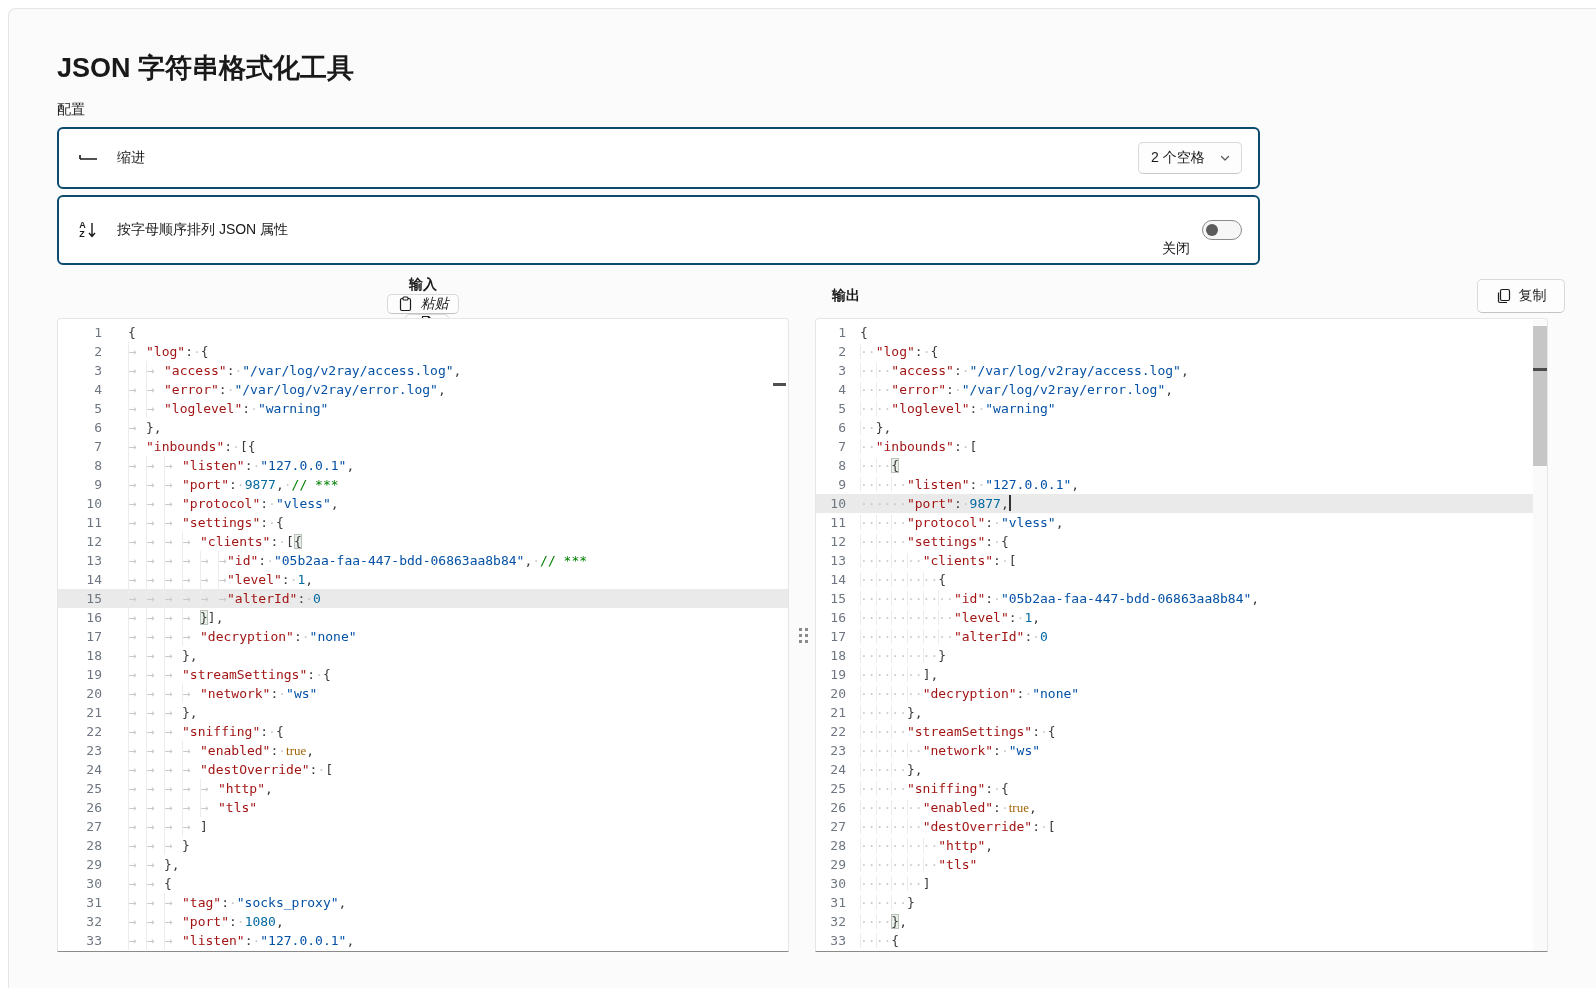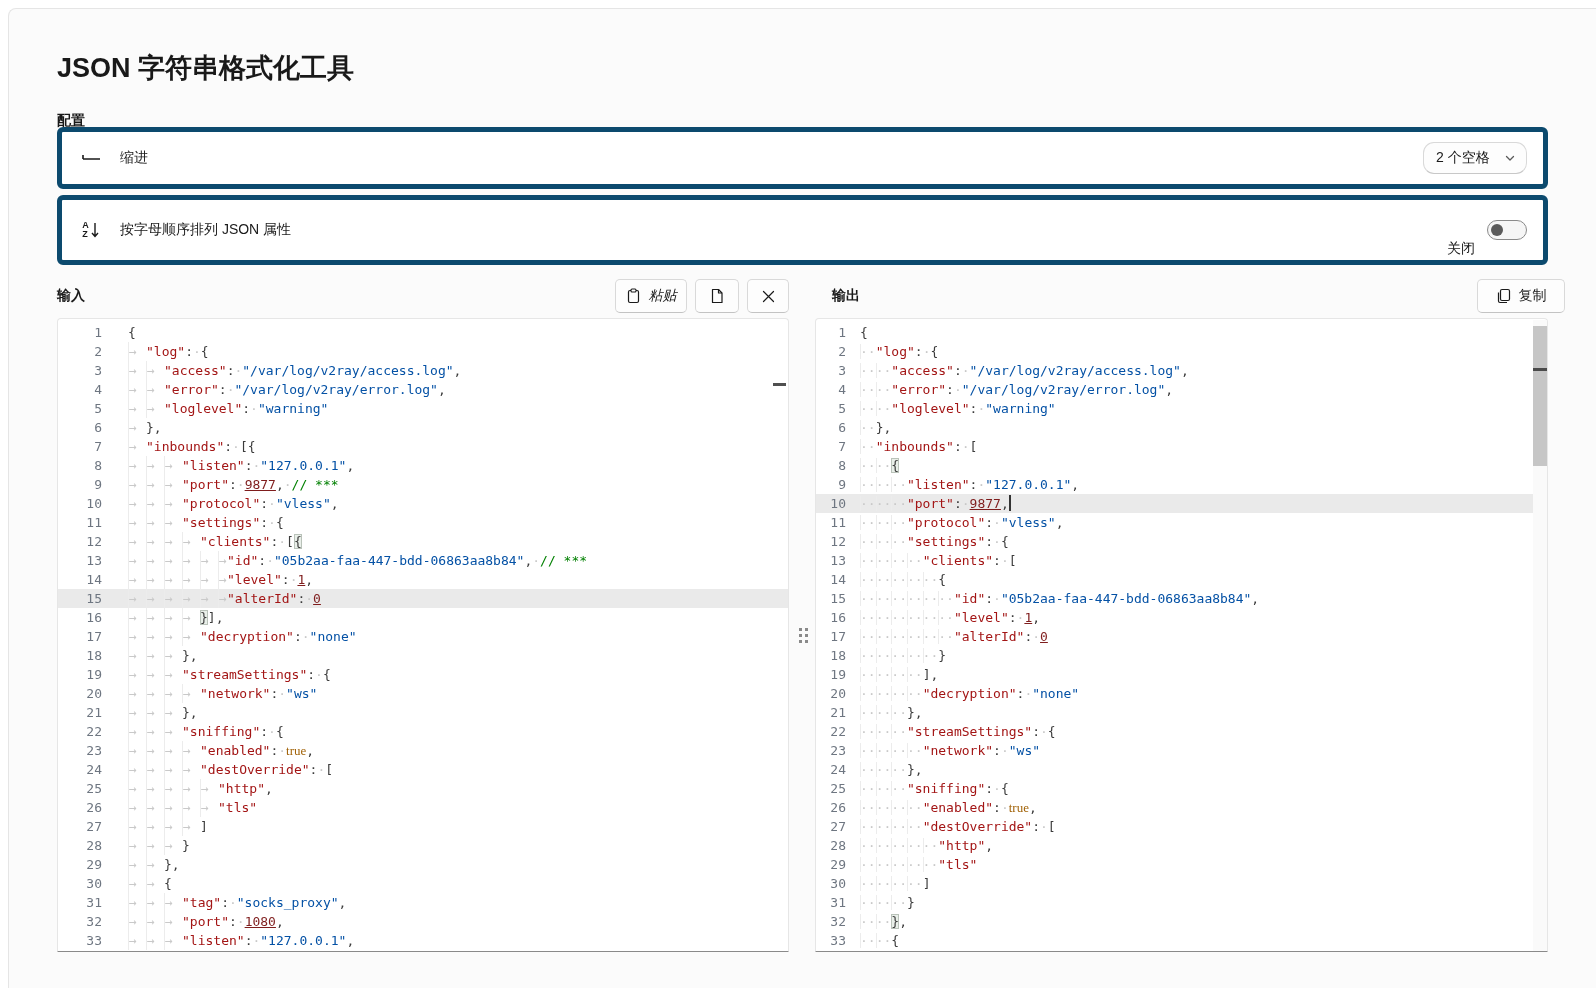--- a/index.html
+++ b/index.html
@@ -7,52 +7,52 @@
   body {
     font-family:"Liberation Sans", sans-serif;
     background:#ffffff; color:#1a1a1a; position:relative; overflow:hidden;
   }
   .frame {
     position:absolute; left:8px; top:8px; width:1588px; height:980px;
     background:#fbfbfb; border-top:1px solid #e5e5e5; border-left:1px solid #e5e5e5;
     border-top-left-radius:8px;
   }
   .page-title { position:absolute; left:57px; top:50px; font-size:27px; font-weight:600; color:#191919; }
-  .section-heading { position:absolute; left:57px; top:112px; font-size:14px; font-weight:700; color:#191919; }
+  .section-heading { position:absolute; left:57px; top:101px; font-size:14px; font-weight:400; color:#191919; }
 
   .card {
-    position:absolute; left:57px; width:1491px; background:#ffffff;
-    border:5px solid #0c4a6e; border-radius:6px; display:flex; align-items:center;
+    position:absolute; left:57px; width:1203px; background:#ffffff;
+    border:2px solid #0c4a6e; border-radius:6px; display:flex; align-items:center;
   }
   .card-1 { top:127px; height:62px; }
   .card-2 { top:195px; height:70px; }
   .card .icon-cell { width:58px; display:flex; justify-content:center; color:#1a1a1a; }
   .card .card-label { font-size:14px; color:#1a1a1a; }
   .card .spacer { flex:1; }
 
   .dropdown {
     margin-right:16px; width:104px; height:32px; background:#fdfdfd;
-    border:1px solid #d9d9d9; border-bottom-color:#c8c8c8; border-radius:11px;
+    border:1px solid #d9d9d9; border-bottom-color:#c8c8c8; border-radius:5px;
     display:flex; align-items:center; padding:0 10px 0 12px; cursor:default;
   }
   .dropdown .dd-value { font-size:14px; flex:1; }
   .dropdown svg { flex:0 0 auto; }
 
   .toggle-wrap { display:flex; align-items:center; margin-right:16px; gap:12px; }
   .toggle-state { font-size:14px;margin-top:38px; }
   .toggle {
     width:40px; height:20px; border:1px solid #8a8a8a; border-radius:10px;
     background:#f6f6f6; position:relative;
   }
   .toggle .knob {
     position:absolute; left:3px; top:3px; width:12px; height:12px; border-radius:50%; background:#5b5b5b;
   }
 
   .panel-header { position:absolute; top:276px; height:40px; display:flex; align-items:center; }
-  .panel-header.in { left:57px; width:732px; }
+  .panel-header.in { left:57px; width:732px;flex-direction:column; }
   .panel-header.out { left:832px; width:733px; }
   .panel-label { font-size:14px; font-weight:600; color:#191919; }
   .panel-header .spacer { flex:1; }
   .btn {
     height:34px; background:#fdfdfd; border:1px solid #d9d9d9; border-bottom-color:#c3c3c3;
     border-radius:5px; display:flex; align-items:center; justify-content:center;
     font-size:14px; color:#1a1a1a; gap:8px; cursor:default;
   }
   .btn + .btn { margin-left:8px; }
   .btn-paste { width:72px;font-style:italic; }
@@ -68,21 +68,21 @@
   #input-editor  { left:57px;  width:732px; --gw:44px; --cp:26px; }
   #output-editor { left:815px; width:733px; --gw:30px; --cp:14px; }
   .lines { padding-top:4px; font-family:"DejaVu Sans Mono", monospace; font-size:13px; line-height:19px; }
   .row { display:flex; height:19px; white-space:pre; }
   .row.cur { background:#eaeaea; }
   .ln { flex:0 0 var(--gw); text-align:right; color:#6e7681; }
   .code { padding-left:var(--cp); color:#3b3b3b; }
 
   .tk-k { color:#a31515; }
   .tk-s { color:#0451a5; }
-  .tk-n { color:#7f1d1d;text-decoration:underline; }
+  .tk-n { color:#0369a1; }
   .tk-b { color:#a16207;font-family:Liberation Serif, serif; }
   .tk-c { color:#008000; }
   .tk-p { color:#3b3b3b; }
   .tk-w { color:#c9c9c9; }
   .tk-W { color:#c9c9c9; background:repeating-linear-gradient(to right,#ececec 0 1px,transparent 1px 15.64px); }
   .tk-T, .tk-t { display:inline-block; color:#c9c9c9; border-left:1px solid #ececec; overflow:hidden; vertical-align:top; }
   .tk-T { width:18px; }
   .tk-t { width:9px; }
   .tk-m { background:#e9efe9; box-shadow:inset 0 0 0 1px #b9c2b9; }
   .cursor { display:inline-block; width:2px; height:16px; background:#333; vertical-align:-3px; }

